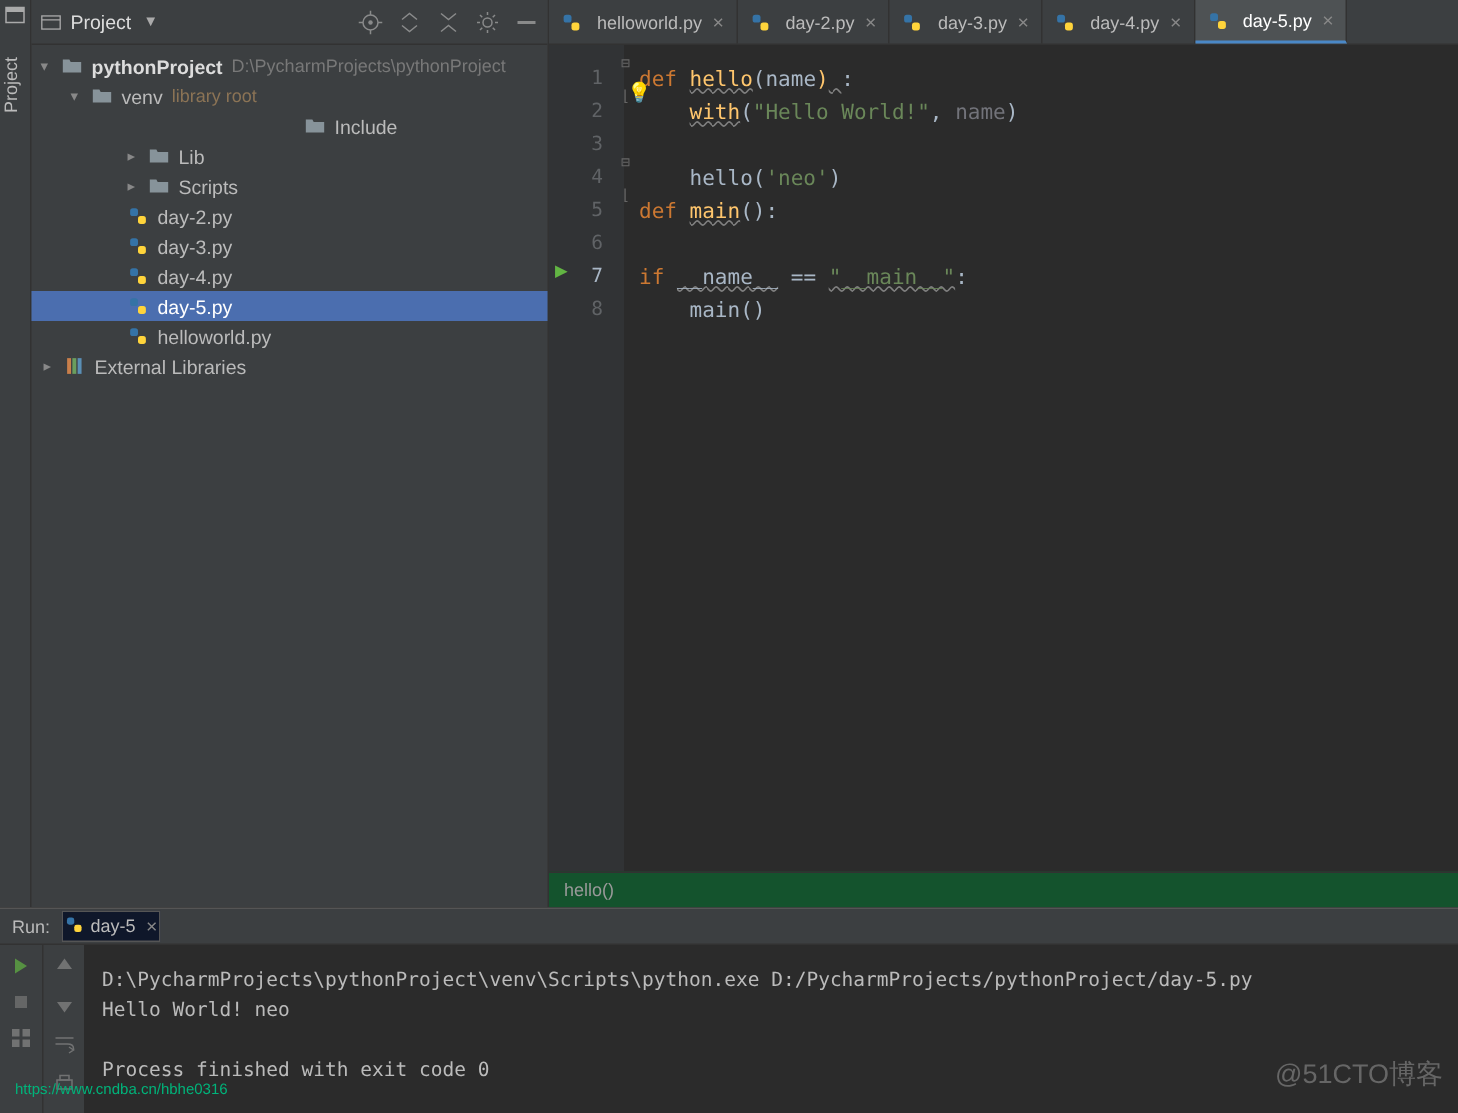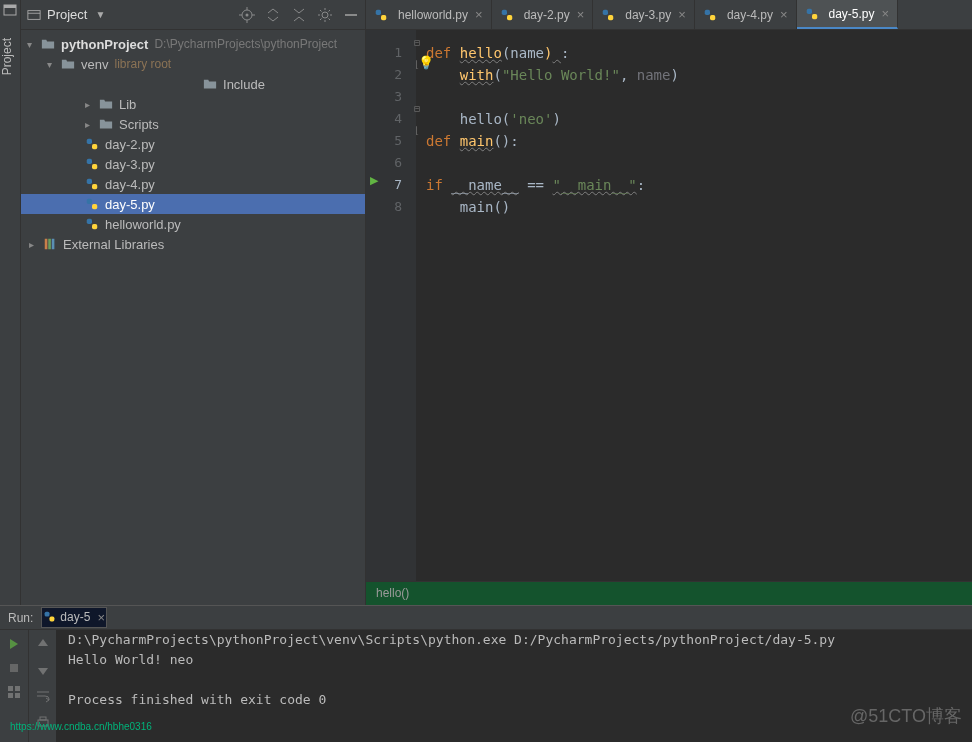--- a/index.html
+++ b/index.html
@@ -107,21 +107,21 @@
   width: 28px; background: #3c3f41; display: flex; flex-direction: column;
   align-items: center; padding-top: 6px; gap: 8px;
 }
 .run-tool { width:16px; height:16px; opacity:0.7; }
 .run-tools2 {
   width: 28px; background: #3c3f41; display: flex; flex-direction: column;
   align-items: center; padding-top: 6px; gap: 10px; border-left:1px solid #323232;
 }
 .console {
   flex: 1; font-family: Consolas, monospace; font-size: 13px;
-  padding: 0 12px; color: #bbb; line-height: 20px; white-space: pre; border-radius: 16px;
+  padding: 14px 12px; color: #bbb; line-height: 20px; white-space: pre; border-radius: 16px;
 }
 .watermark-url { position:absolute; left:10px; bottom:10px; color:#00b37a; font-size:10px; font-family: sans-serif;}
 .watermark-blog { position:absolute; right:10px; bottom:14px; color:#666; font-size:18px;}
 svg { display:block; }
 </style>
 </head>
 <body>
 
 <div class="sidebar-left">
   <svg class="sidebar-icon" viewBox="0 0 16 16">

